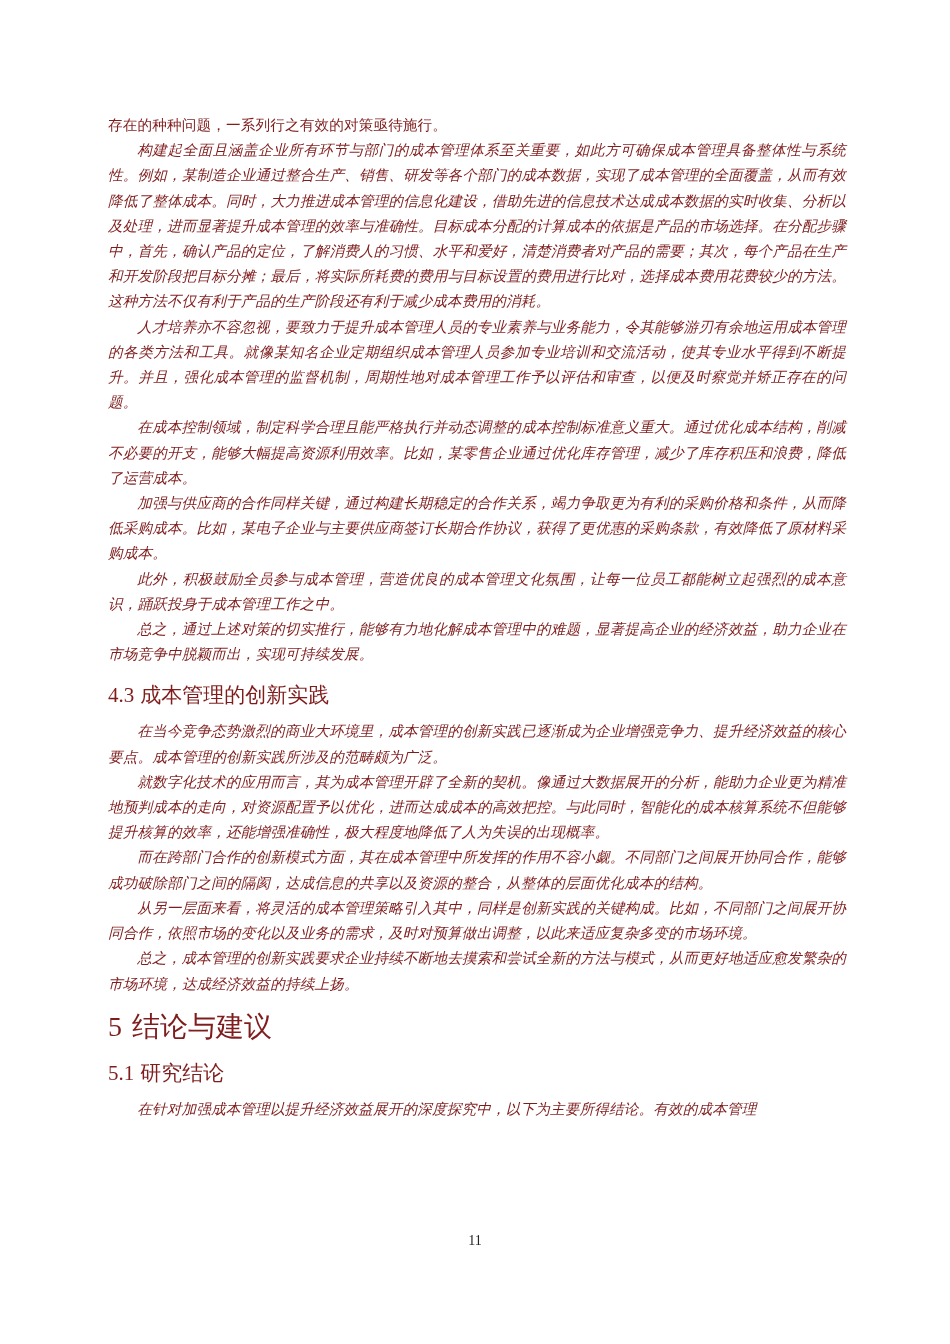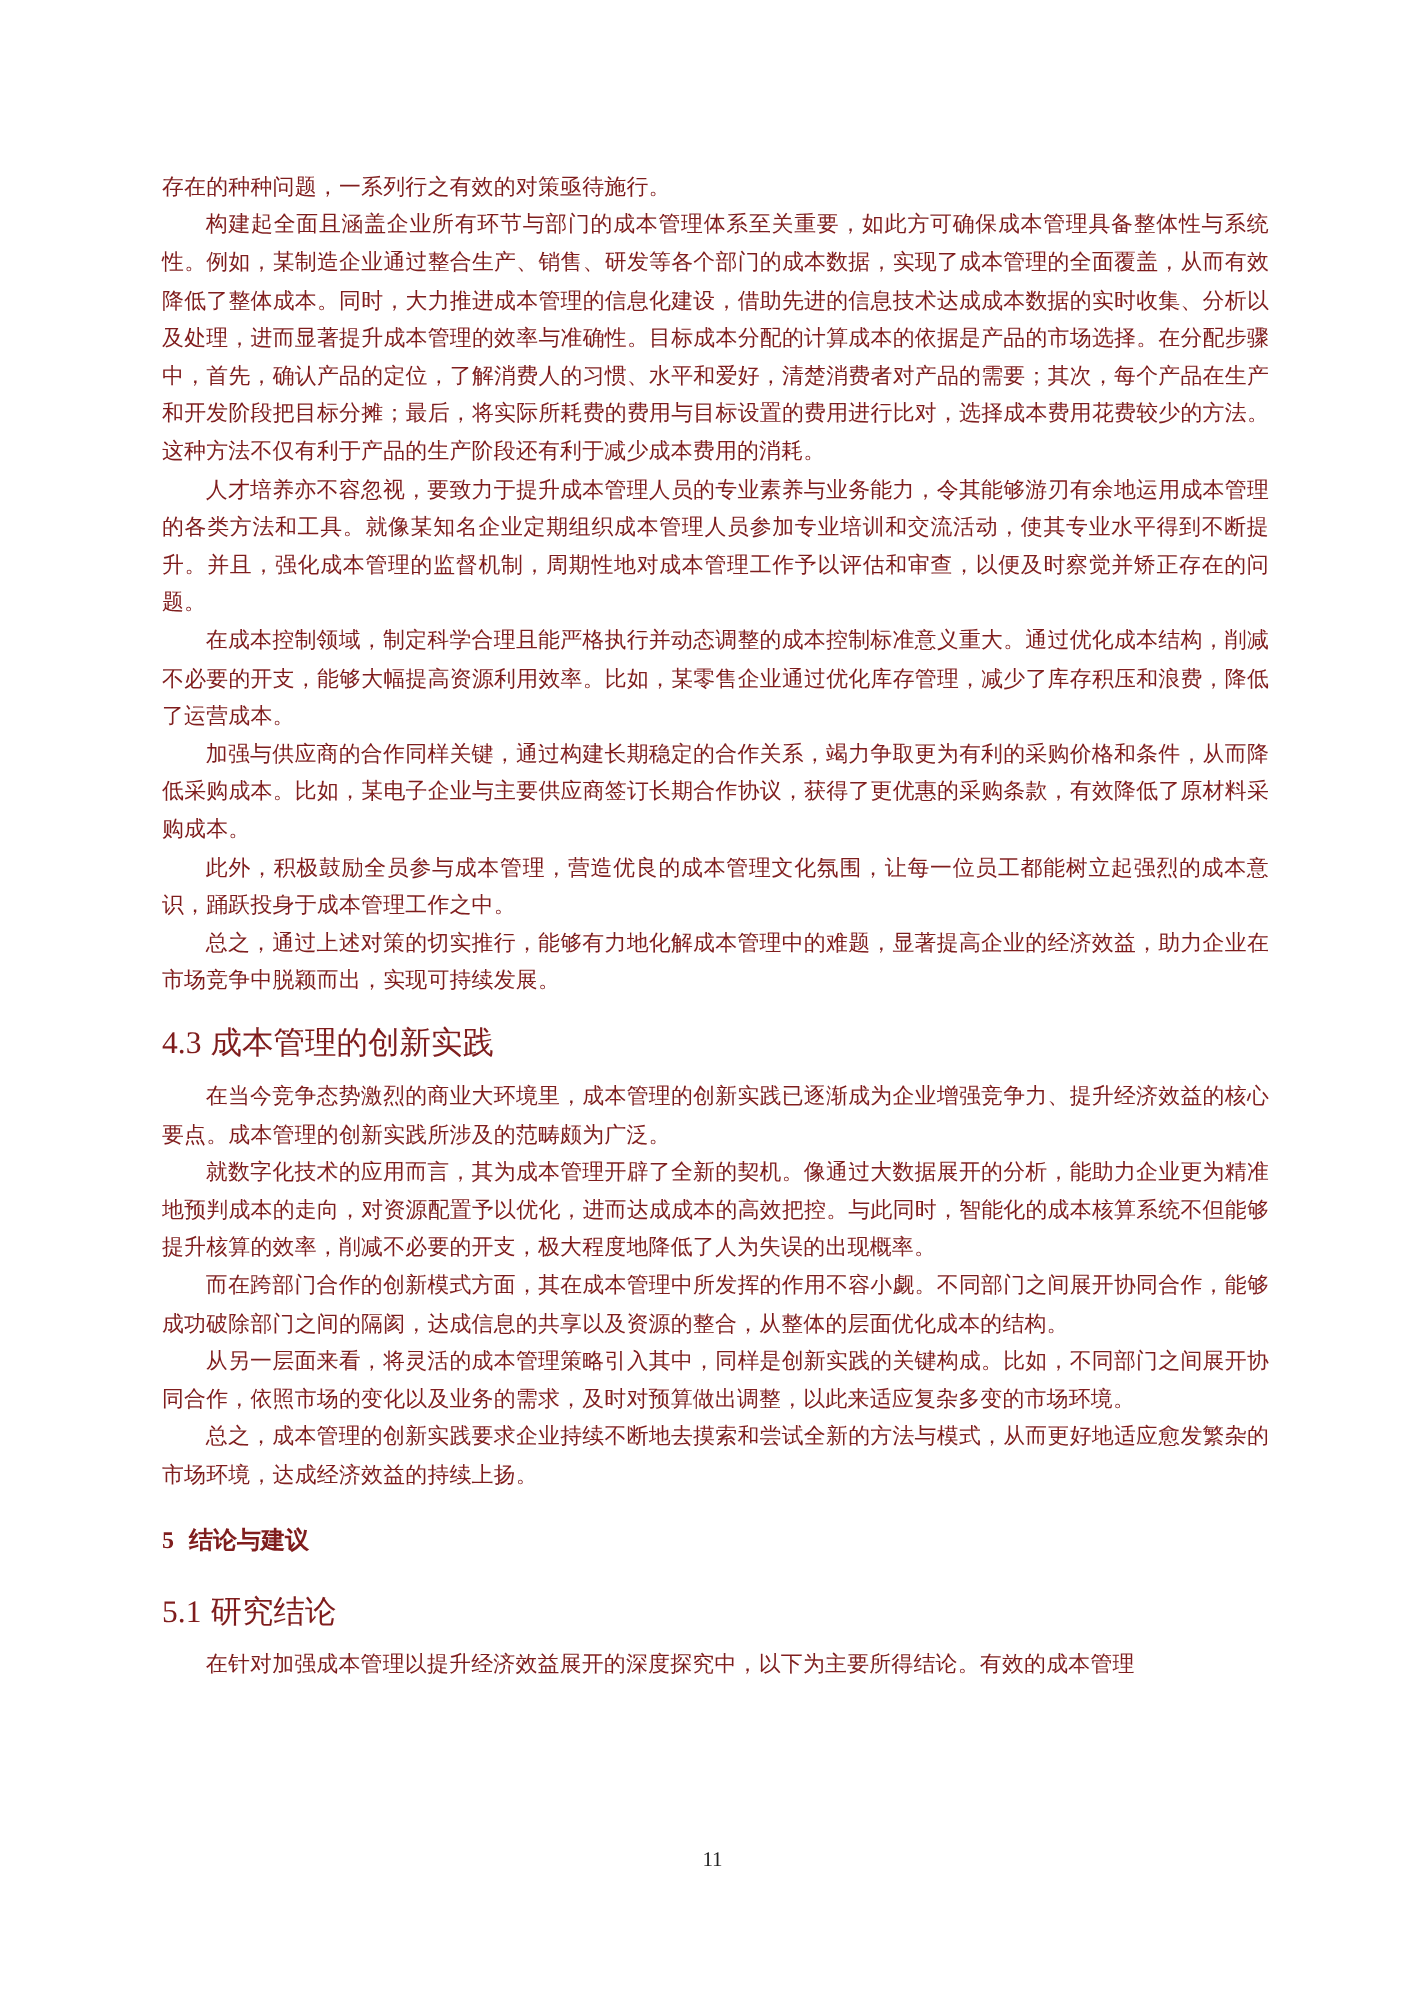--- a/index.html
+++ b/index.html
@@ -1,23 +1,23 @@
 <!DOCTYPE html>
 <html><head>
 <meta charset="utf-8">
 <style>
   html, body { margin:0; padding:0; background:#ffffff; }
   body { width:950px; height:1344px; position:relative; overflow:hidden; }
   .page { position:absolute; left:108px; top:112px; width:738px; color:#7f1d1d;
     font-family:"DejaVu Serif","Liberation Serif",serif; }
   .p { font-size:14.6px; line-height:25.2px; margin:0; text-align:justify; letter-spacing:0.15px; }
-  .p.indent { text-indent:2em; }
+  .p.indent { text-indent:2em;font-style:italic; }
   .h2 { font-family:"DejaVu Sans","Liberation Sans",sans-serif; font-size:21px; font-weight:normal;
     margin:14px 0 8px 0; line-height:30px; }
-  .h1 { font-family:"DejaVu Sans","Liberation Sans",sans-serif; font-size:16px; font-weight:bold;
+  .h1 { font-family:"DejaVu Sans","Liberation Sans",sans-serif; font-size:28px; font-weight:normal;
     margin:14px 0 6px 0; line-height:34px; }
   .h1 .num { font-family:"Liberation Serif",serif; margin-right:10px; }
   .h2 .num { font-family:"Liberation Serif",serif; margin-right:6px; }
   .page-number { position:absolute; top:1233px; left:0; width:950px; text-align:center;
     font-family:"Liberation Serif",serif; font-size:14px; color:#222; }
 </style>
 </head>
 <body>
 
 <div class="page">
@@ -26,21 +26,21 @@
   <p class="p indent">人才培养亦不容忽视，要致力于提升成本管理人员的专业素养与业务能力，令其能够游刃有余地运用成本管理的各类方法和工具。就像某知名企业定期组织成本管理人员参加专业培训和交流活动，使其专业水平得到不断提升。并且，强化成本管理的监督机制，周期性地对成本管理工作予以评估和审查，以便及时察觉并矫正存在的问题。</p>
   <p class="p indent">在成本控制领域，制定科学合理且能严格执行并动态调整的成本控制标准意义重大。通过优化成本结构，削减不必要的开支，能够大幅提高资源利用效率。比如，某零售企业通过优化库存管理，减少了库存积压和浪费，降低了运营成本。</p>
   <p class="p indent">加强与供应商的合作同样关键，通过构建长期稳定的合作关系，竭力争取更为有利的采购价格和条件，从而降低采购成本。比如，某电子企业与主要供应商签订长期合作协议，获得了更优惠的采购条款，有效降低了原材料采购成本。</p>
   <p class="p indent">此外，积极鼓励全员参与成本管理，营造优良的成本管理文化氛围，让每一位员工都能树立起强烈的成本意识，踊跃投身于成本管理工作之中。</p>
   <p class="p indent">总之，通过上述对策的切实推行，能够有力地化解成本管理中的难题，显著提高企业的经济效益，助力企业在市场竞争中脱颖而出，实现可持续发展。</p>
 
   <h2 class="h2">
     <span class="num">4.3</span><span>成本管理的创新实践</span>
   </h2>
   <p class="p indent">在当今竞争态势激烈的商业大环境里，成本管理的创新实践已逐渐成为企业增强竞争力、提升经济效益的核心要点。成本管理的创新实践所涉及的范畴颇为广泛。</p>
-  <p class="p indent">就数字化技术的应用而言，其为成本管理开辟了全新的契机。像通过大数据展开的分析，能助力企业更为精准地预判成本的走向，对资源配置予以优化，进而达成成本的高效把控。与此同时，智能化的成本核算系统不但能够提升核算的效率，削减不必要的开支，极大程度地降低了人为失误的出现概率。</p>
+  <p class="p indent">就数字化技术的应用而言，其为成本管理开辟了全新的契机。像通过大数据展开的分析，能助力企业更为精准地预判成本的走向，对资源配置予以优化，进而达成成本的高效把控。与此同时，智能化的成本核算系统不但能够提升核算的效率，还能增强准确性，极大程度地降低了人为失误的出现概率。</p>
   <p class="p indent">而在跨部门合作的创新模式方面，其在成本管理中所发挥的作用不容小觑。不同部门之间展开协同合作，能够成功破除部门之间的隔阂，达成信息的共享以及资源的整合，从整体的层面优化成本的结构。</p>
   <p class="p indent">从另一层面来看，将灵活的成本管理策略引入其中，同样是创新实践的关键构成。比如，不同部门之间展开协同合作，依照市场的变化以及业务的需求，及时对预算做出调整，以此来适应复杂多变的市场环境。</p>
   <p class="p indent">总之，成本管理的创新实践要求企业持续不断地去摸索和尝试全新的方法与模式，从而更好地适应愈发繁杂的市场环境，达成经济效益的持续上扬。</p>
 
   <h1 class="h1">
     <span class="num">5</span><span>结论与建议</span>
   </h1>
 
   <h2 class="h2">
     <span class="num">5.1</span><span>研究结论</span>

